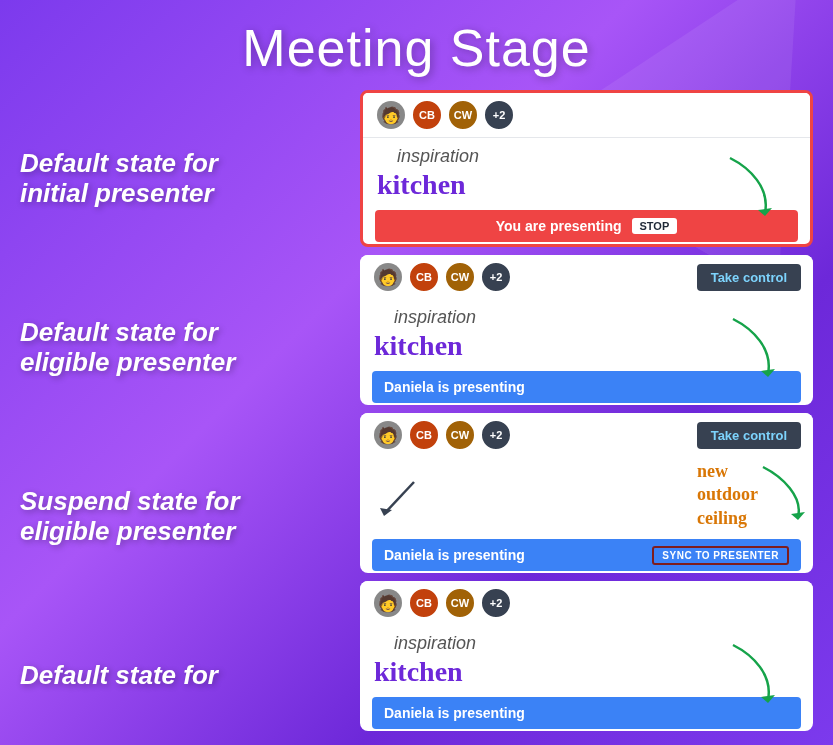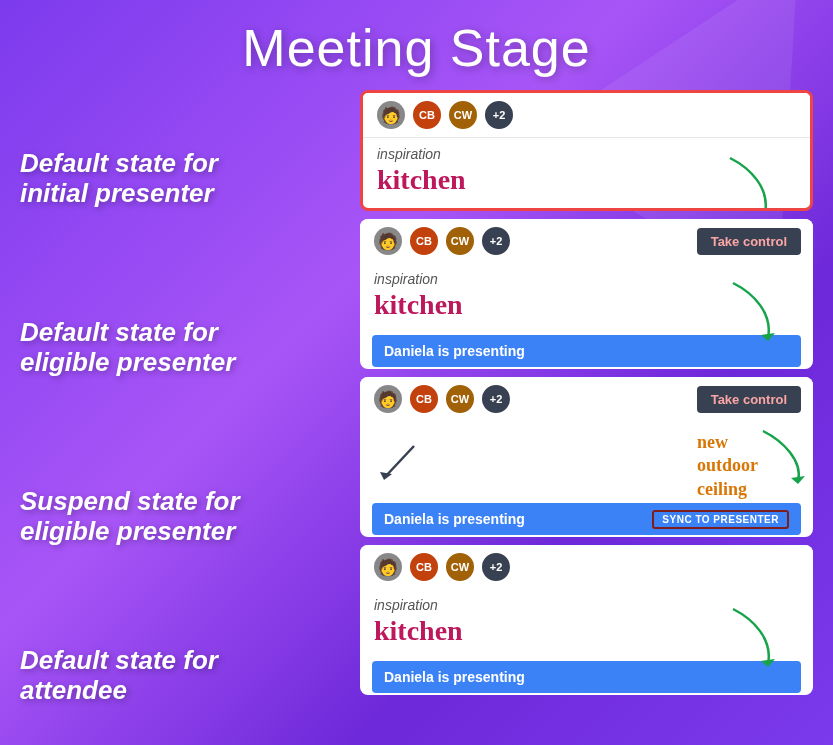--- a/index.html
+++ b/index.html
@@ -124,44 +124,45 @@
 
     .avatar-cb { background: #c2410c; text-align: center; }
     .avatar-cw { background: #a16207; }
     .avatar-plus {
       background: #374151;
       font-size: 11px;
     }
 
     .take-control-btn {
       background: #374151;
-      color: #fca5a5;
+      color: #7dd3fc;
       border: none;
       border-radius: 4px;
       padding: 6px 14px;
       font-size: 13px;
       font-weight: 600;
       cursor: pointer;
     }
 
     .card-content {
       padding: 8px 14px 4px;
       min-height: 70px;
       position: relative;
     }
 
     .inspiration-text {
-      font-size: 14px;
+      font-size: 18px;
       color: #555;
       font-style: italic;
+      margin-left: 20px;
     }
 
     .kitchen-text {
       font-family: 'Segoe Script', cursive, serif;
-      color: #be185d;
+      color: #6d28d9;
       font-size: 28px;
       font-weight: bold;
       margin-top: 2px;
     }
 
     .arrow-svg {
       position: absolute;
       right: 20px;
       top: 10px;
     }
@@ -267,21 +268,20 @@
     <div class="label-block label-block-3">
       <div class="state-label">
         <span>Suspend state for</span><br>
         <span>eligible presenter</span>
       </div>
     </div>
 
     <div class="label-block label-block-4">
       <div class="state-label">
         <span>Default state for</span><br>
-        <span>attendee</span>
       </div>
     </div>
 
   </div>
 
   <div class="cards-column">
 
     <div class="meeting-card card-1">
       <div class="card-header card-no-header-border">
         <div class="avatars">
@@ -295,20 +295,26 @@
       </div>
       <div class="card-content">
         <div class="inspiration-text">inspiration</div>
         <div class="kitchen-text">kitchen</div>
 
         <svg class="arrow-svg" width="80" height="70" viewBox="0 0 80 70">
           <path d="M 20 10 C 40 20, 60 40, 55 65" stroke="#16a34a" stroke-width="2.5" fill="none"></path>
           <polygon points="48,62 55,68 62,60" fill="#16a34a"></polygon>
         </svg>
       </div>
+      <div class="card-footer">
+        <div class="presenting-bar red">
+          <span class="presenting-text">You are presenting</span>
+          <button class="stop-btn">STOP</button>
+        </div>
+      </div>
     </div>
 
     <div class="meeting-card">
       <div class="card-header">
         <div class="avatars">
           <div class="avatar">
             <div class="avatar-img">🧑</div>
           </div>
           <div class="avatar avatar-cb">CB</div>
           <div class="avatar avatar-cw">CW</div>
@@ -343,21 +349,21 @@
         </div>
         <button class="take-control-btn">Take control</button>
       </div>
       <div class="card3-content" style="position:relative; min-height:80px;">
 
         <svg width="50" height="50" viewBox="0 0 50 50" style="margin-right:10px;">
           <line x1="40" y1="10" x2="10" y2="42" stroke="#374151" stroke-width="2.5"></line>
           <polygon points="6,36 10,44 18,38" fill="#374151"></polygon>
         </svg>
 
-        <div style="position:absolute; right:55px; top:10px; font-family:'Segoe Script',cursive; color:#d97706; font-size:18px; font-weight:bold; line-height:1.3;">
+        <div style="position:absolute; right:55px; top:3px; font-family:'Segoe Script',cursive; color:#d97706; font-size:18px; font-weight:bold; line-height:1.3;">
           new<br>outdoor<br>ceiling
         </div>
 
         <svg width="60" height="60" viewBox="0 0 60 60" style="position:absolute; right:0; top:5px;">
           <path d="M 10 5 C 30 15, 50 35, 45 55" stroke="#16a34a" stroke-width="2.5" fill="none"></path>
           <polygon points="38,52 45,58 52,50" fill="#16a34a"></polygon>
         </svg>
       </div>
       <div class="card-footer">
         <div class="presenting-bar blue" style="justify-content: space-between;">

